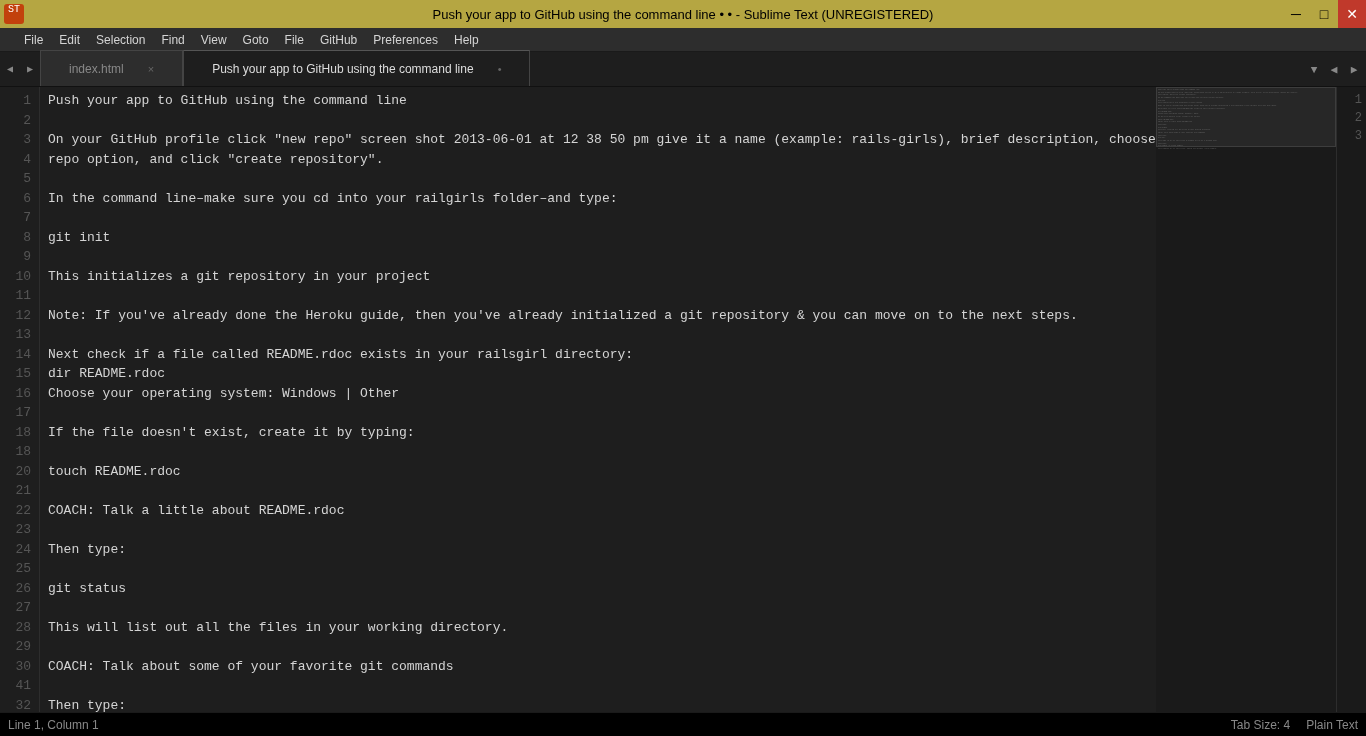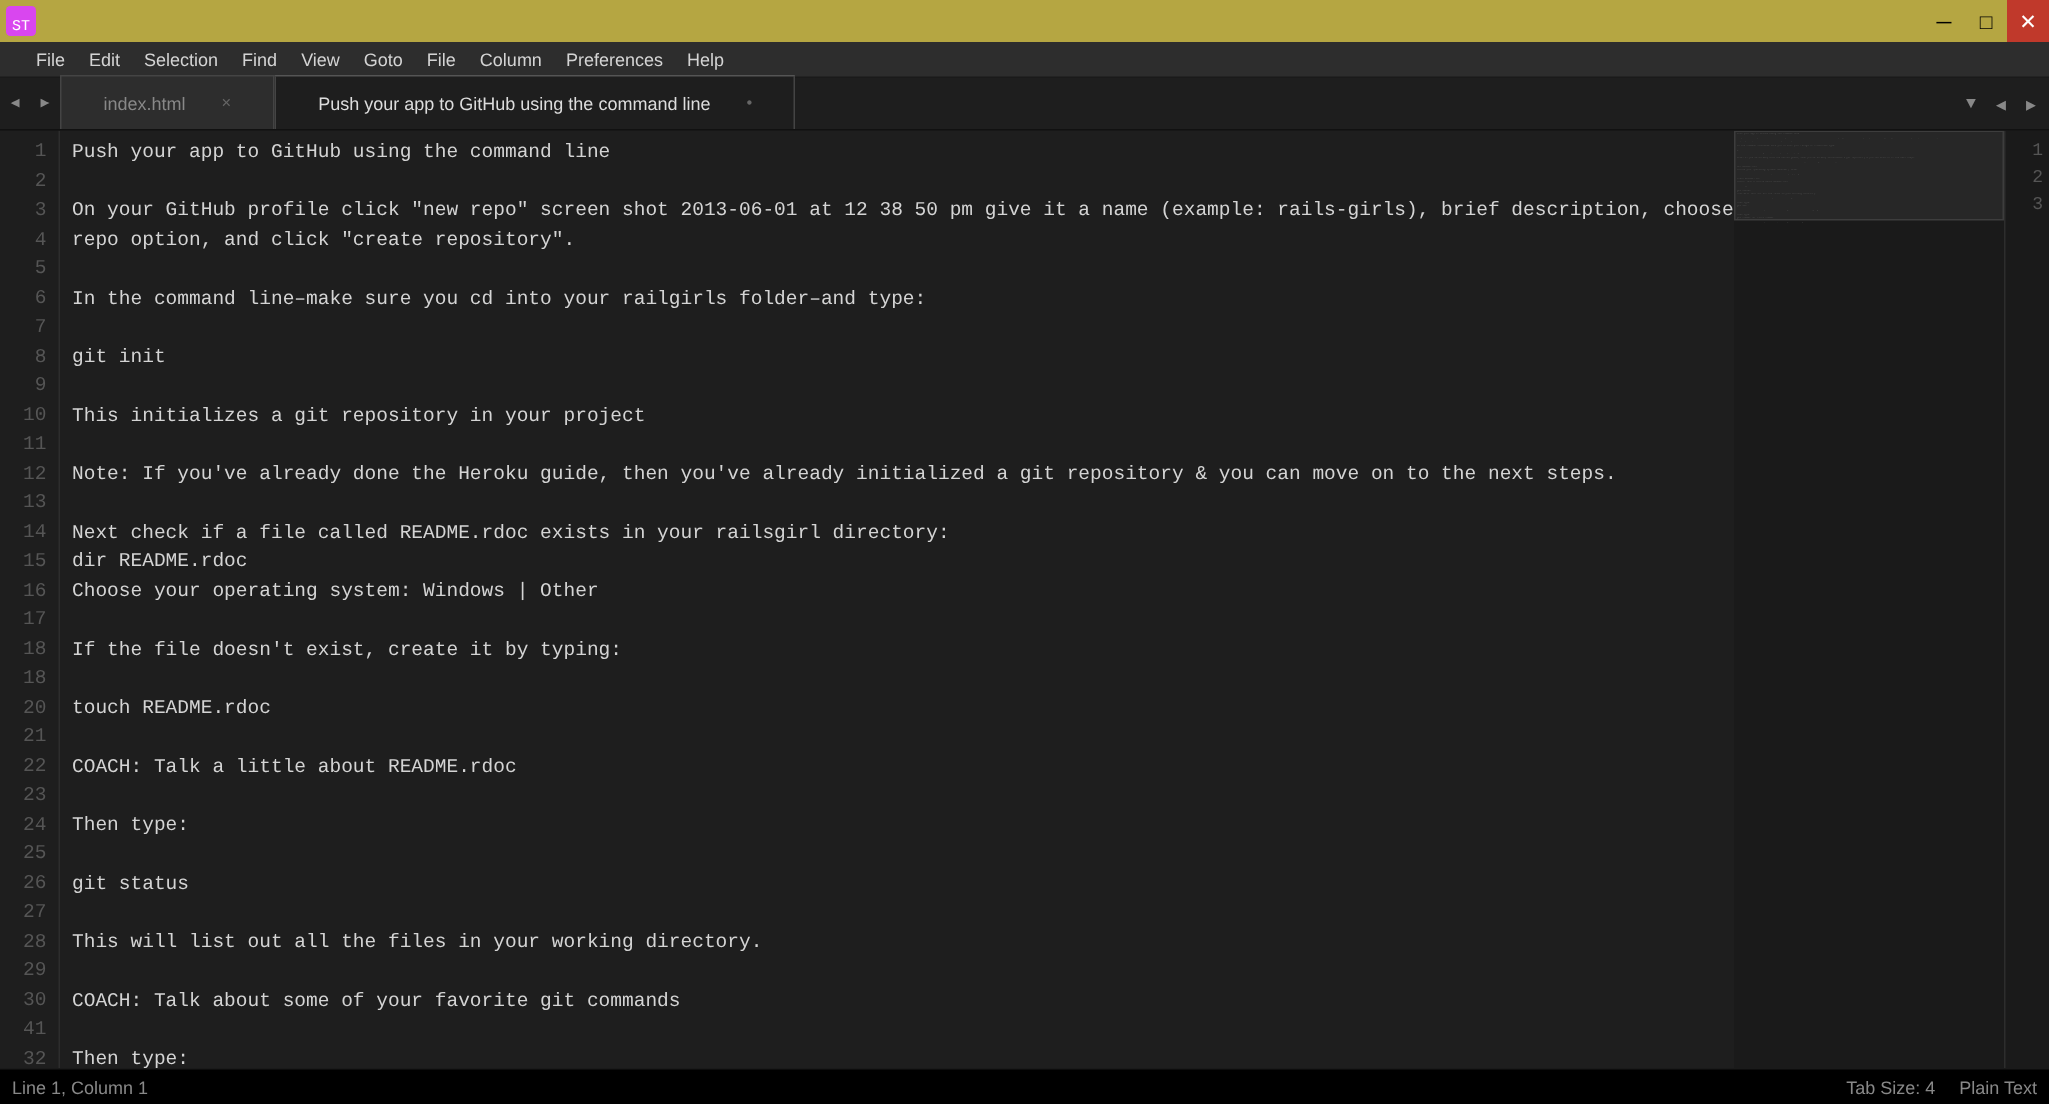--- a/index.html
+++ b/index.html
@@ -236,39 +236,40 @@
 
     
     #code-area::-webkit-scrollbar { width: 8px; height: 8px; }
     #code-area::-webkit-scrollbar-track { background: #1e1e1e; }
     #code-area::-webkit-scrollbar-thumb { background: #444; border-radius: 4px; }
   </style>
 </head>
 <body>
 
 <div id="title-bar">
-  <div style="position:absolute;left:4px;width:20px;height:20px;background:#d946ef;border-radius:3px;display:flex;align-items:flex-end;justify-content:center;">
+  <div style="position:absolute;left:4px;width:20px;height:20px;background:#c2410c;border-radius:3px;display:flex;align-items:flex-start;justify-content:center;">
     <span style="color:#fff;font-size:10px;">ST</span>
   </div>
+  <span class="title-text">Push your app to GitHub using the command line • • - Sublime Text (UNREGISTERED)</span>
   <div class="window-controls">
     <div class="win-btn">─</div>
     <div class="win-btn">□</div>
     <div class="win-btn close">✕</div>
   </div>
 </div>
 
 <div id="menu-bar">
   <span class="menu-item">File</span>
   <span class="menu-item">Edit</span>
   <span class="menu-item">Selection</span>
   <span class="menu-item">Find</span>
   <span class="menu-item">View</span>
   <span class="menu-item">Goto</span>
   <span class="menu-item">File</span>
-  <span class="menu-item">Column</span>
+  <span class="menu-item">GitHub</span>
   <span class="menu-item">Preferences</span>
   <span class="menu-item">Help</span>
 </div>
 
 <div id="tab-bar">
   <div class="tab-nav-btn">◀</div>
   <div class="tab-nav-btn">▶</div>
   <div class="tab inactive">
     <span>index.html</span>
     <span class="tab-close">×</span>

